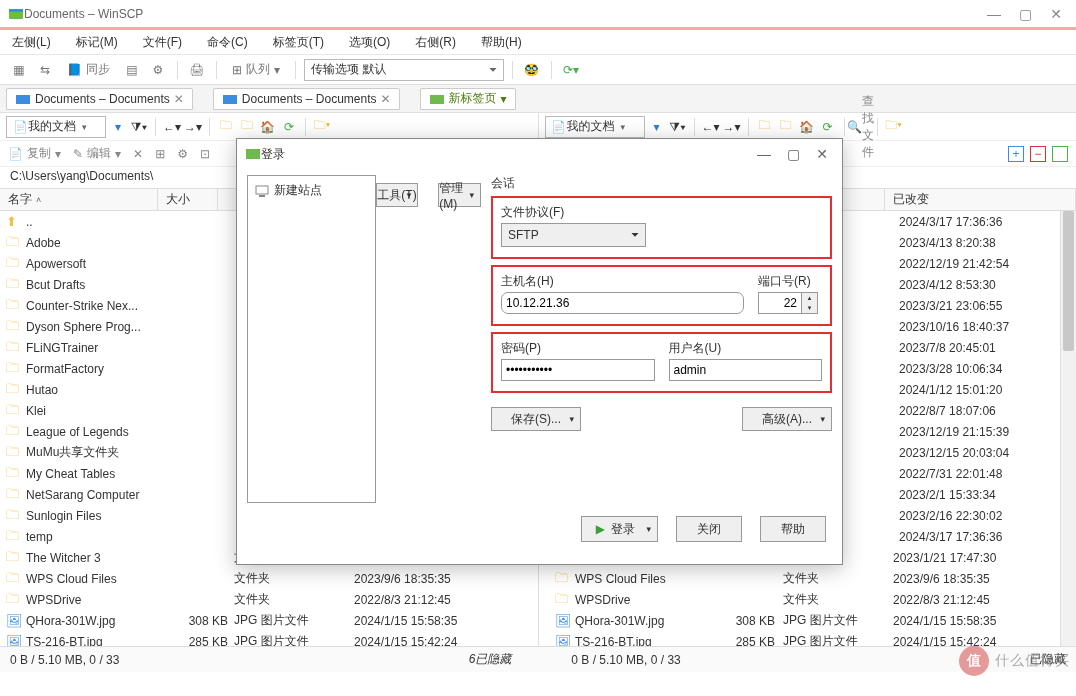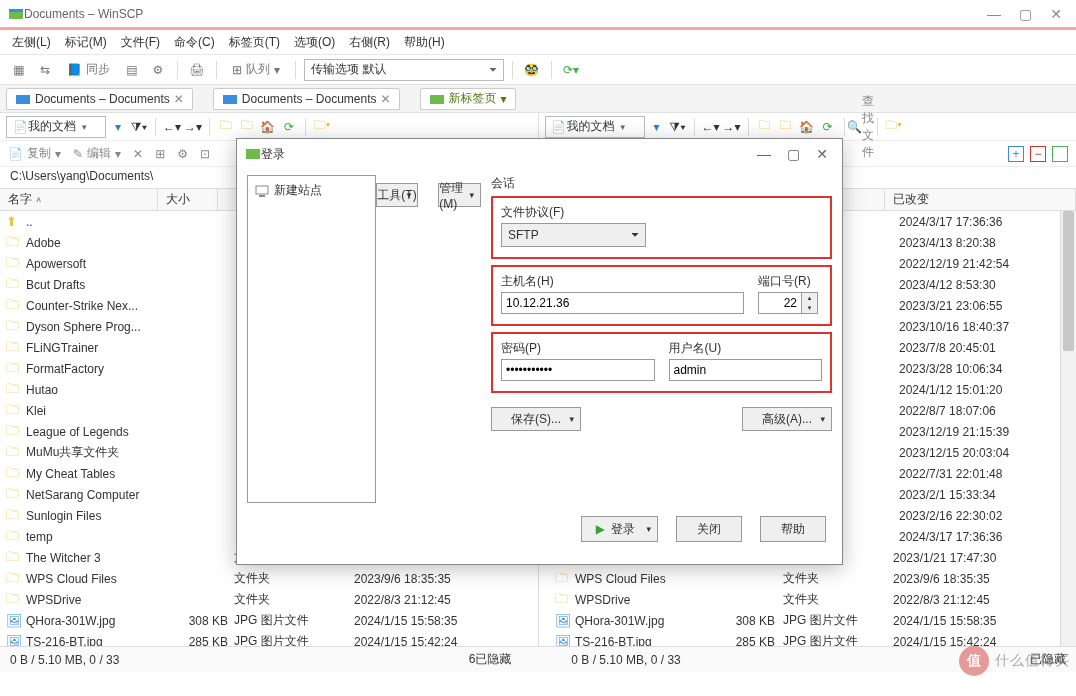--- a/index.html
+++ b/index.html
@@ -5,21 +5,21 @@
 * { box-sizing: border-box; margin: 0; padding: 0; font-family: "Microsoft YaHei", "Segoe UI", sans-serif; }
 body { width: 1076px; height: 696px; background: #fff; font-size: 12px; color: #333; position: relative; overflow: hidden; }
 
 
 .titlebar { height: 30px; display: flex; align-items: center; padding: 0 8px; background: #fff; border-bottom: 3px solid #fca5a5; }
 .titlebar .title { flex: 1; color: #666; font-size: 12px; }
 .win-controls { display: flex; gap: 18px; padding-right: 6px; }
 .win-controls span { color: #888; font-size: 14px; cursor: pointer; }
 
 
-.menubar { height: 24px; display: flex; align-items: center; padding: 0 12px; gap: 14px; font-size: 12px; color: #333; }
+.menubar { height: 24px; display: flex; align-items: center; padding: 0 12px; gap: 25px; font-size: 12px; color: #333; }
 .menubar span { cursor: pointer; }
 
 
 .toolbar { height: 30px; display: flex; align-items: center; padding: 0 8px; gap: 4px; border-top: 1px solid #e8e8e8; }
 .tbtn { width: 22px; height: 22px; display: inline-flex; align-items: center; justify-content: center; color: #777; border: 1px solid transparent; }
 .tbtn.wide { width: auto; padding: 0 6px; gap: 4px; }
 .sep { width: 1px; height: 18px; background: #ddd; margin: 0 4px; }
 .select-box { height: 22px; border: 1px solid #bbb; background: #fff; display: flex; align-items: center; padding: 0 6px; min-width: 200px; }
 .select-box::after { content: "⏷"; margin-left: auto; color: #666; font-size: 10px; }
 
@@ -67,21 +67,21 @@
 .scrollbar { position: absolute; right: 0; top: 0; bottom: 0; width: 16px; background: #f1f1f1; border-left: 1px solid #ddd; }
 .scrollbar .thumb { position: absolute; top: 0; left: 2px; right: 2px; height: 140px; background: #c8c8c8; border-radius: 2px; }
 
 
 .pane.right .pane-header .col.name { flex: 0 0 210px; }
 .pane.right .changed { padding-left: 8px; }
 
 
 .statusbar { height: 26px; display: flex; align-items: center; padding: 0 10px; gap: 30px; border-top: 1px solid #ddd; font-size: 12px; color: #333; background: #fafafa; }
 .statusbar .cell { }
-.statusbar .hidden-count { margin-left: auto; margin-right: 30px; }
+.statusbar .hidden-count { margin-left: auto; margin-right: 30px; font-style: italic; }
 
 
 .dialog-mask { position: absolute; left: 236px; top: 138px; width: 607px; height: 427px; background: #fff; border: 1px solid #888; box-shadow: 0 4px 20px rgba(0,0,0,.25); z-index: 50; }
 .dlg-title { height: 30px; display: flex; align-items: center; padding: 0 8px; }
 .dlg-title .t { flex: 1; font-size: 12px; }
 .dlg-winctl { display: flex; gap: 16px; padding-right: 6px; }
 .dlg-winctl span { font-size: 14px; color: #666; cursor: pointer; }
 .dlg-body { display: flex; height: 340px; padding: 6px 10px; gap: 10px; }
 .dlg-left { width: 234px; display: flex; flex-direction: row; }
 .tree { flex: 1; border: 1px solid #999; background: #fff; padding: 4px; }
@@ -565,21 +565,21 @@
         <div class="field-label"><span>文件协议(F)</span></div>
         <div class="sel">
             <span>SFTP</span>
           </div>
       </div>
 
       <div class="redbox">
         <div class="hostrow">
           <div class="host">
             <div class="field-label">主机名(H)</div>
-            <input class="inp" style="width: 100%;" value="10.12.21.36">
+            <input class="inp" style="width: 100%; border-radius: 7px;" value="10.12.21.36">
           </div>
           <div class="port">
             <div class="field-label">端口号(R)</div>
             <div class="portwrap">
               <input class="inp" value="22" style="">
               <div class="spin">
                   <span>▴</span>
                   <span>▾</span>
                 </div>
             </div>

